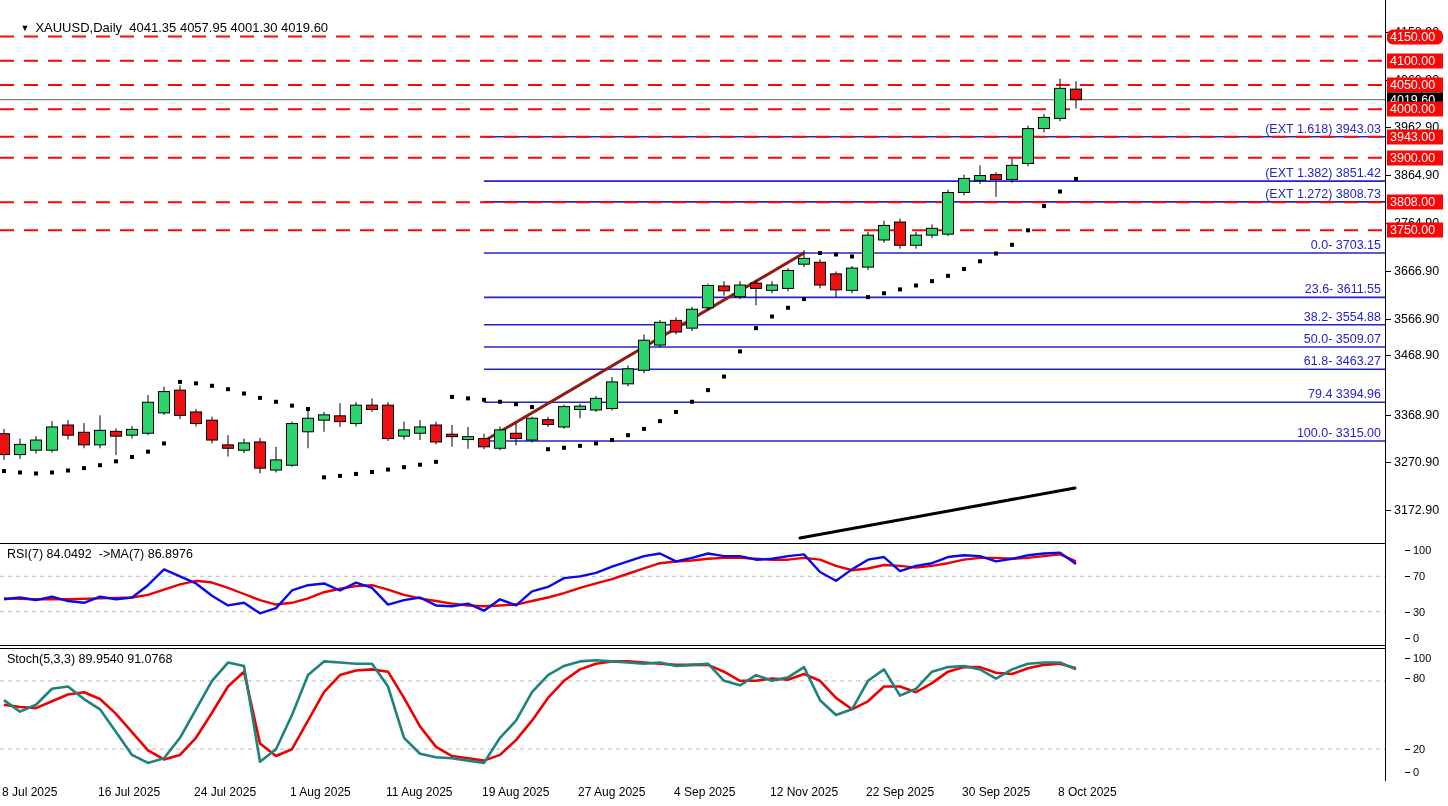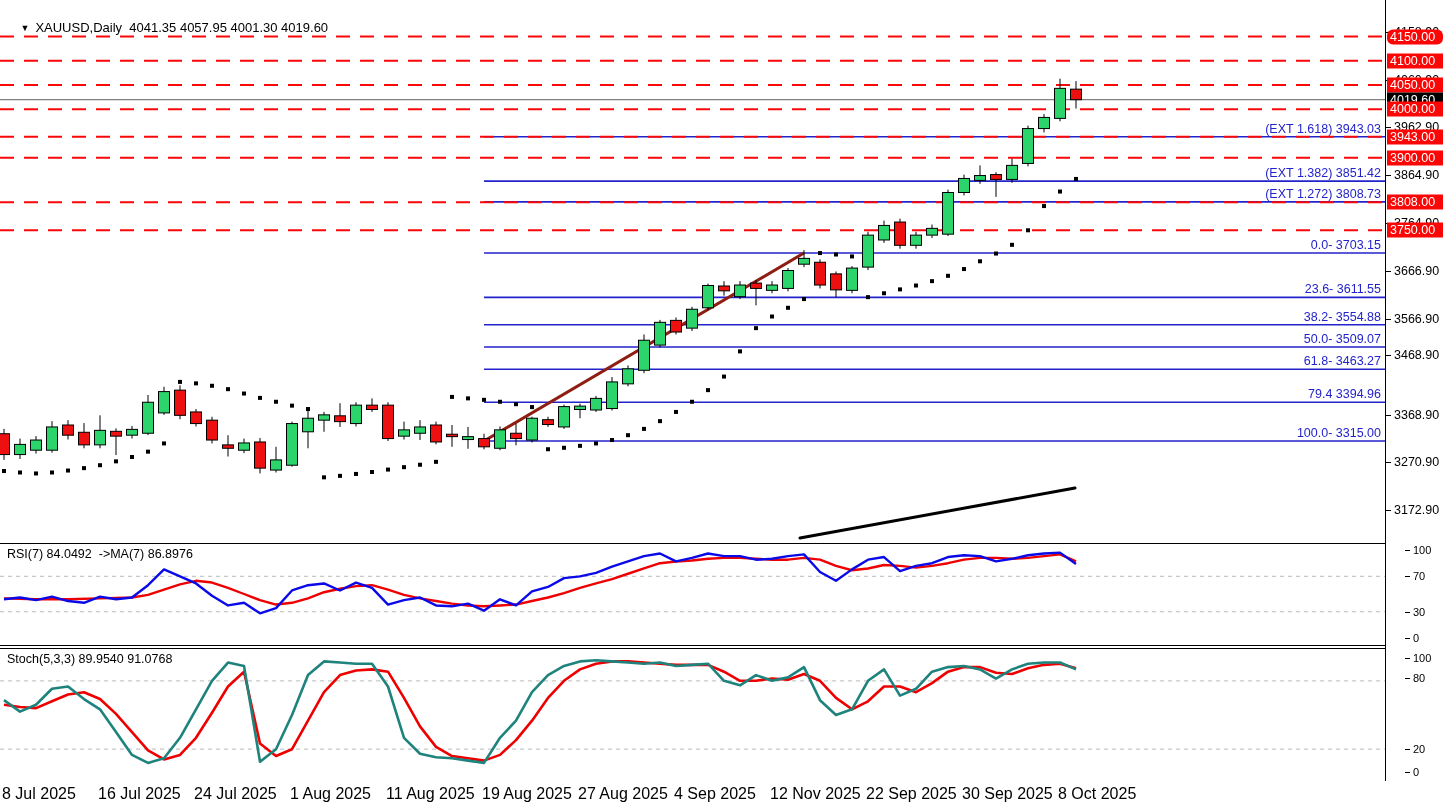--- a/index.html
+++ b/index.html
@@ -8,21 +8,21 @@
   .title-bar{position:absolute;left:6px;top:5px;font-size:13px;color:#000;white-space:pre;z-index:30;}
   .title-bar .tri{display:inline-block;font-size:9px;vertical-align:1px;margin-right:6px;}
   .panel-label{position:absolute;left:7px;font-size:12.5px;color:#000;z-index:30;white-space:pre;}
   #price-axis{position:absolute;left:1385px;top:0;width:63px;height:781px;border-left:1px solid #000;background:#fff;z-index:20;}
   .pl{position:absolute;left:8px;font-size:12.5px;color:#000;transform:translateY(-50%);white-space:nowrap;}
   .pl i{position:absolute;left:-8px;top:50%;width:5px;height:1px;background:#000;}
   .badge{position:absolute;left:1px;min-width:50px;font-size:12.5px;line-height:15px;color:#fff;padding:0 3px;transform:translateY(-50%);white-space:nowrap;}
   .it{position:absolute;left:8px;font-size:11px;color:#000;transform:translateY(-50%);margin-left:19px;}
   .it i{position:absolute;left:-8px;top:50%;width:5px;height:1px;background:#000;}
   #date-axis{position:absolute;left:0;top:781px;width:1448px;height:25px;background:#fff;z-index:20;}
-  .dl{position:absolute;top:4px;font-size:16px;color:#000;white-space:nowrap;}
+  .dl{position:absolute;top:4px;font-size:12px;color:#000;white-space:nowrap;}
 </style>
 </head>
 <body>
 
 <div id="window">
 
   <svg id="chart-svg" width="1448" height="806">
       <g>
         <line x1="484" y1="136.78226799999993" x2="1385" y2="136.78226799999993" stroke="#2323cc" stroke-width="1.6"></line>
         <text x="1381" y="132.78226799999993" fill="#2323cc" font-size="12.5" text-anchor="end" font-family="&quot;Liberation Sans&quot;,sans-serif">(EXT 1.618)  3943.03</text>

